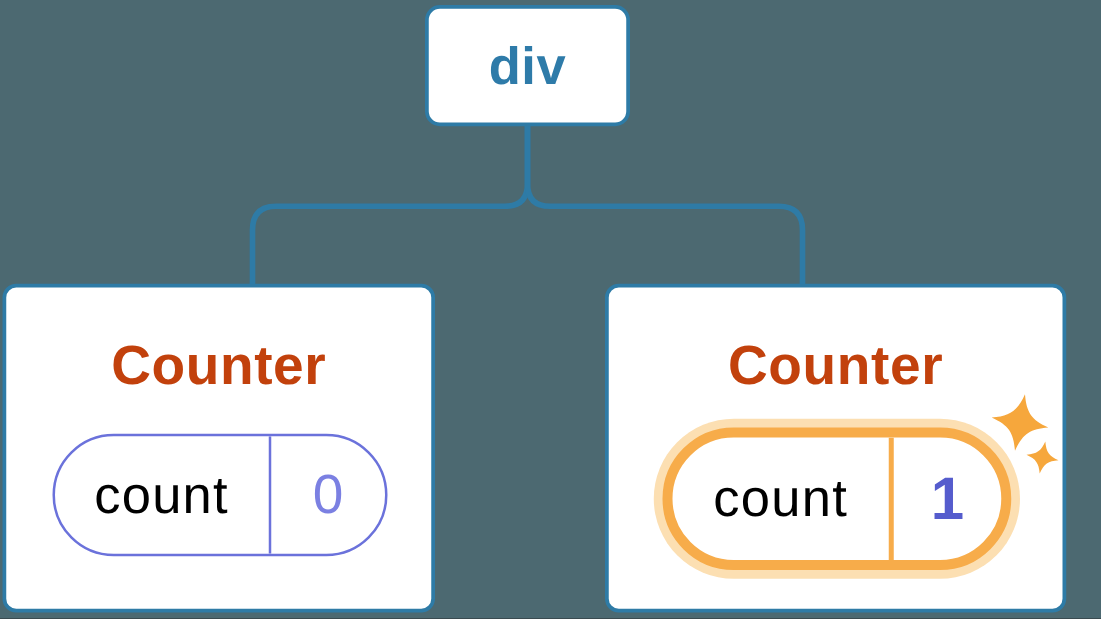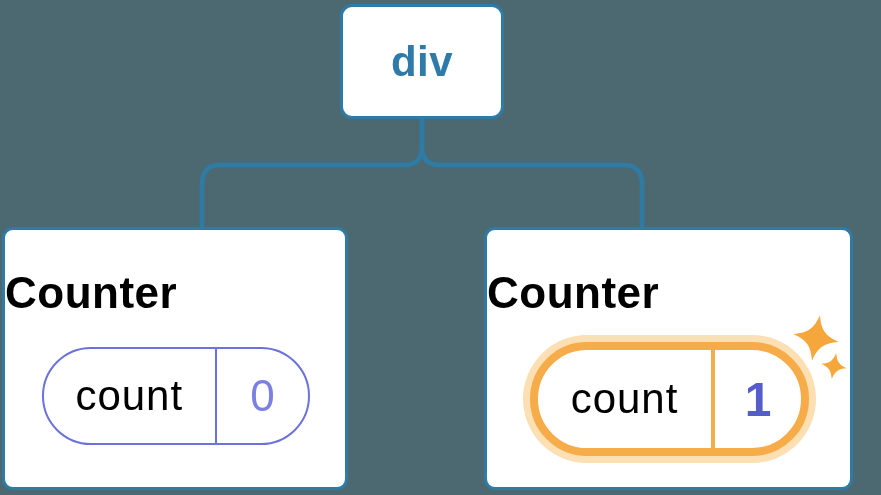--- a/index.html
+++ b/index.html
@@ -17,21 +17,21 @@
   }
   .connectors {
     position: absolute;
     left: 0; top: 0;
     width: 881px; height: 495px;
     pointer-events: none;
   }
   .node-root {
     position: absolute;
     left: 340px; top: 4px;
-    width: 164px; height: 115px;
+    width: 164px; height: 97px;
     background: #ffffff;
     border: 3px solid #2E7BA6;
     border-radius: 12px;
     box-sizing: border-box;
     display: flex;
     align-items: center;
     justify-content: center;
   }
   .node-root .label {
     font-size: 42px;
@@ -47,23 +47,24 @@
     border: 3px solid #2E7BA6;
     border-radius: 11px;
     box-sizing: border-box;
   }
   .card-left  { left: 2px;   width: 346px; }
   .card-right { left: 484px; width: 369px; }
   .card-title {
     position: absolute;
     left: 0; right: 0;
     top: 38px;
+    text-align: center;
     font-size: 44px;
     font-weight: 600;
-    color: #000000;
+    color: #c2410c;
     letter-spacing: 0.5px;
   }
   .pill {
     position: absolute;
     display: flex;
     align-items: stretch;
     background: #ffffff;
     box-sizing: border-box;
     border-radius: 70px;
     overflow: hidden;

